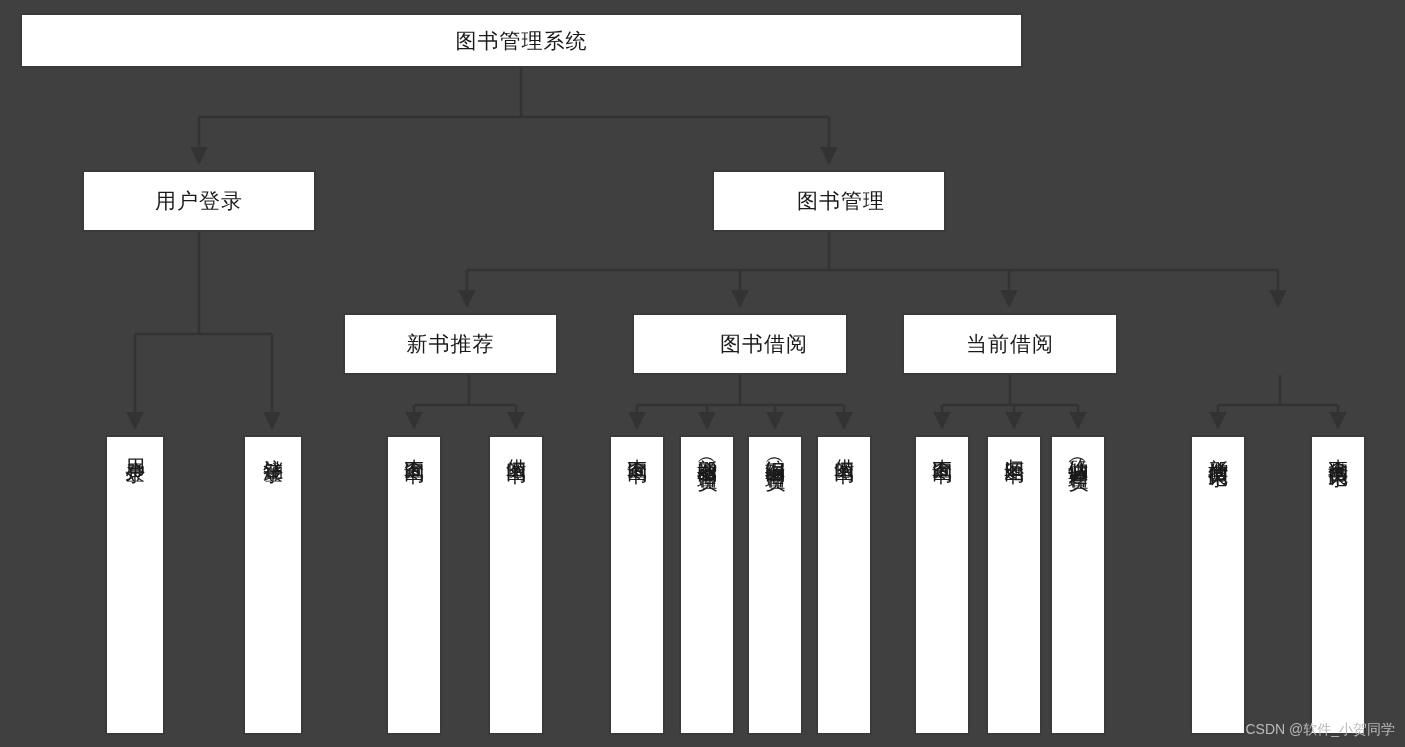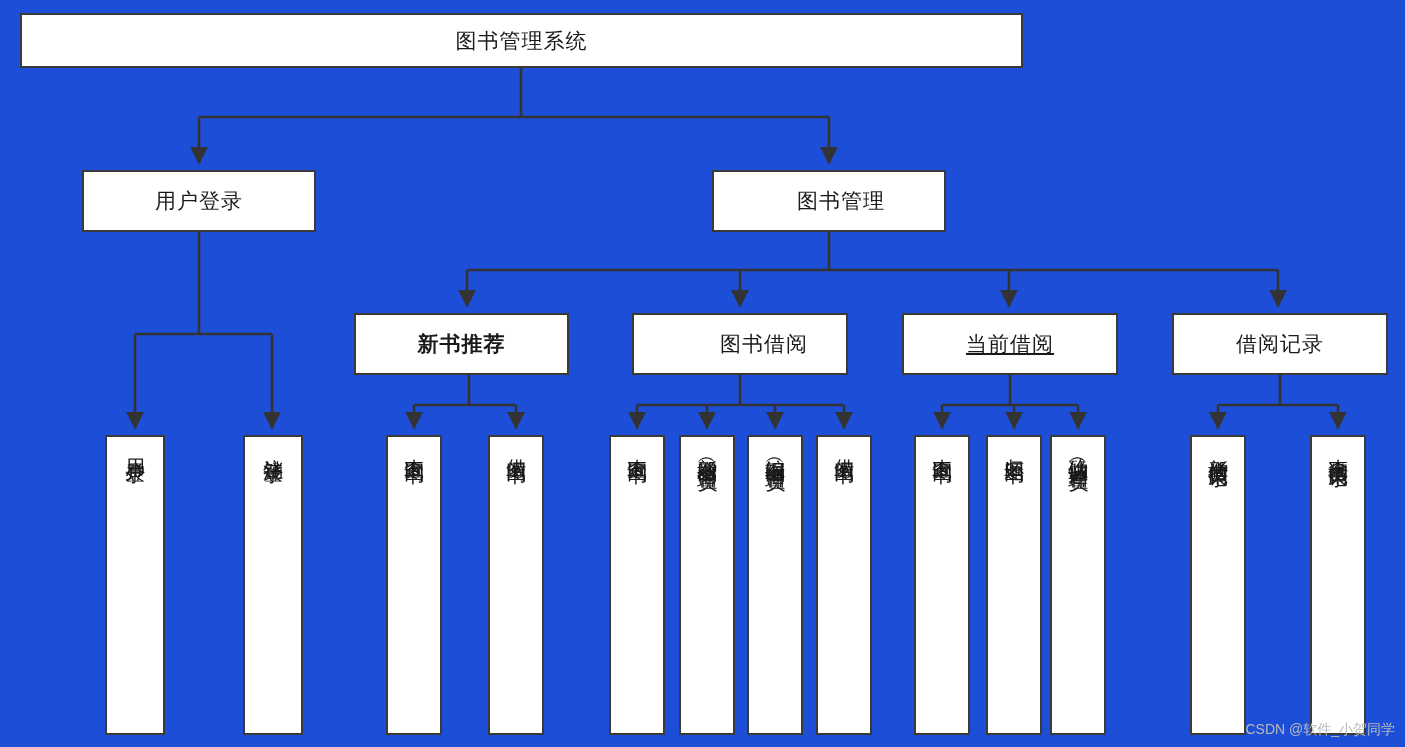--- a/index.html
+++ b/index.html
@@ -7,21 +7,21 @@
     padding: 0;
     background: #ffffff;
   }
   body {
     font-family: "Liberation Sans", "DejaVu Sans", sans-serif;
   }
   #diagram-root {
     position: relative;
     width: 1405px;
     height: 747px;
-    background: #1d4ed8;
+    background: #404040;
     overflow: hidden;
   }
   #svg-layer {
     position: absolute;
     left: 0;
     top: 0;
     width: 1405px;
     height: 747px;
   }
   .node {
@@ -123,31 +123,28 @@
     <span>图书管理系统</span>
   </div>
 
   <div class="node node-h" style="left:82px; top:170px; width:234px; height:62px;">
     <span>用户登录</span>
   </div>
   <div class="node node-h" style="left:712px; top:170px; width:234px; height:62px;padding-left:24px;">
     <span>图书管理</span>
   </div>
 
-  <div class="node node-h" style="left:354px; top:313px; width:215px; height:62px;font-weight:bold;">
+  <div class="node node-h" style="left:343px; top:313px; width:215px; height:62px;">
     <span>新书推荐</span>
   </div>
   <div class="node node-h" style="left:632px; top:313px; width:216px; height:62px;padding-left:48px;">
     <span>图书借阅</span>
   </div>
-  <div class="node node-h" style="left:902px; top:313px; width:216px; height:62px;text-decoration:underline;">
+  <div class="node node-h" style="left:902px; top:313px; width:216px; height:62px;">
     <span>当前借阅</span>
-  </div>
-  <div class="node node-h" style="left:1172px; top:313px; width:216px; height:62px;">
-    <span>借阅记录</span>
   </div>
 
   <div class="node node-v" style="left:105px; top:435px; width:60px; height:300px;">
     <span>用户登录</span>
   </div>
   <div class="node node-v" style="left:243px; top:435px; width:60px; height:300px;">
     <span>注销登录</span>
   </div>
 
   <div class="node node-v" style="left:386px; top:435px; width:56px; height:300px;">

